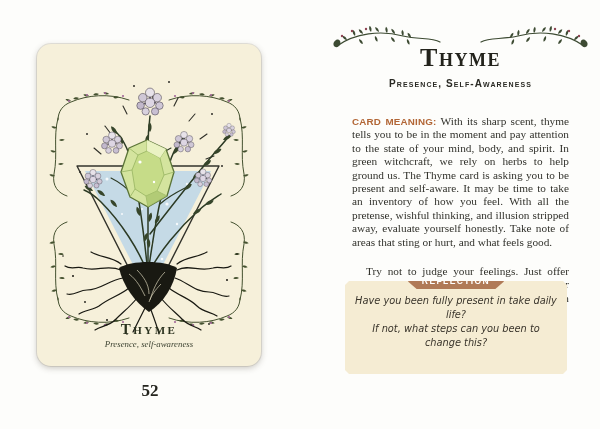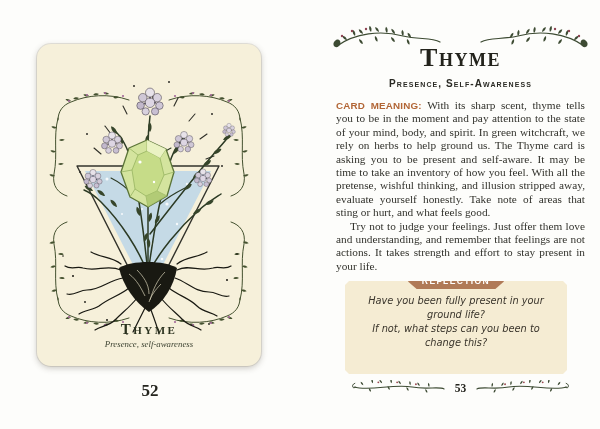--- a/index.html
+++ b/index.html
@@ -26,21 +26,21 @@
   .orn{position:absolute;top:26px;width:110px;height:28px;}
   .orn.l{left:33px;}
   .orn.r{right:12px;transform:scaleX(-1);}
   .rp-title{position:absolute;top:44px;left:36px;right:15px;text-align:center;
             font-variant:small-caps;font-weight:600;font-size:26px;line-height:28px;
             letter-spacing:1.5px;color:#23231c;}
   .rp-subtitle{position:absolute;top:78px;left:36px;right:15px;text-align:center;
                font-family:"Liberation Sans",sans-serif;font-variant:small-caps;
                font-weight:bold;font-size:10px;letter-spacing:1.1px;color:#2a2a24;}
   .rp-body{position:absolute;top:99px;left:36px;right:15px;}
-  .rp-body p{margin:0;font-size:11.3px;line-height:13.4px;text-align:justify;color:#32322c;}
+  .rp-body p{margin:16px;font-size:11.3px;line-height:13.4px;text-align:justify;color:#32322c;}
   .rp-body p.indent{text-indent:14px;}
   .meaning-label{font-family:"Liberation Sans",sans-serif;font-weight:bold;
                  font-size:9.8px;letter-spacing:.2px;color:#b26636;}
   .reflection{position:absolute;top:281px;left:45px;width:222px;background:#f5ecd3;
               clip-path:polygon(4px 0,calc(100% - 4px) 0,100% 4px,100% calc(100% - 4px),
                         calc(100% - 4px) 100%,4px 100%,0 calc(100% - 4px),0 4px);
               padding:13px 8px 24px 8px;box-sizing:border-box;}
   .refl-banner{position:absolute;top:-7px;left:50%;transform:translateX(-50%);
                width:96px;height:15px;background:#b07a57;color:#ffffff;
                font-family:"Liberation Sans",sans-serif;font-weight:bold;font-size:8.5px;
@@ -325,28 +325,19 @@
     <div class="rp-subtitle">Presence, Self-Awareness</div>
 
     <div class="rp-body">
       <p><span class="meaning-label">CARD MEANING:</span>
         <span>With its sharp scent, thyme tells you to be in the moment and pay attention to the state of your mind, body, and spirit. In green witchcraft, we rely on herbs to help ground us. The Thyme card is asking you to be present and self-aware. It may be time to take an inventory of how you feel. With all the pretense, wishful thinking, and illusion stripped away, evaluate yourself honestly. Take note of areas that sting or hurt, and what feels good.</span></p>
       <p class="indent">Try not to judge your feelings. Just offer them love and understanding, and remember that feelings are not actions. It takes strength and effort to stay present in your life.</p>
     </div>
 
     <div class="reflection">
       <div class="refl-banner">REFLECTION</div>
-      <div class="refl-line">Have you been fully present in your ground life?</div>
+      <div class="refl-line">Have you been fully present in take daily life?</div>
       <div class="refl-line">If not, what steps can you been to change this?</div>
     </div>
 
-    <div class="rp-footer">
-      <svg class="fvine" viewBox="0 0 100 16">
-          <use href="#fvinesym"></use>
-        </svg>
-      <span class="num">53</span>
-      <svg class="fvine r" viewBox="0 0 100 16">
-          <use href="#fvinesym"></use>
-        </svg>
-    </div>
   </div>
 
 </div>
 
 </body></html>

